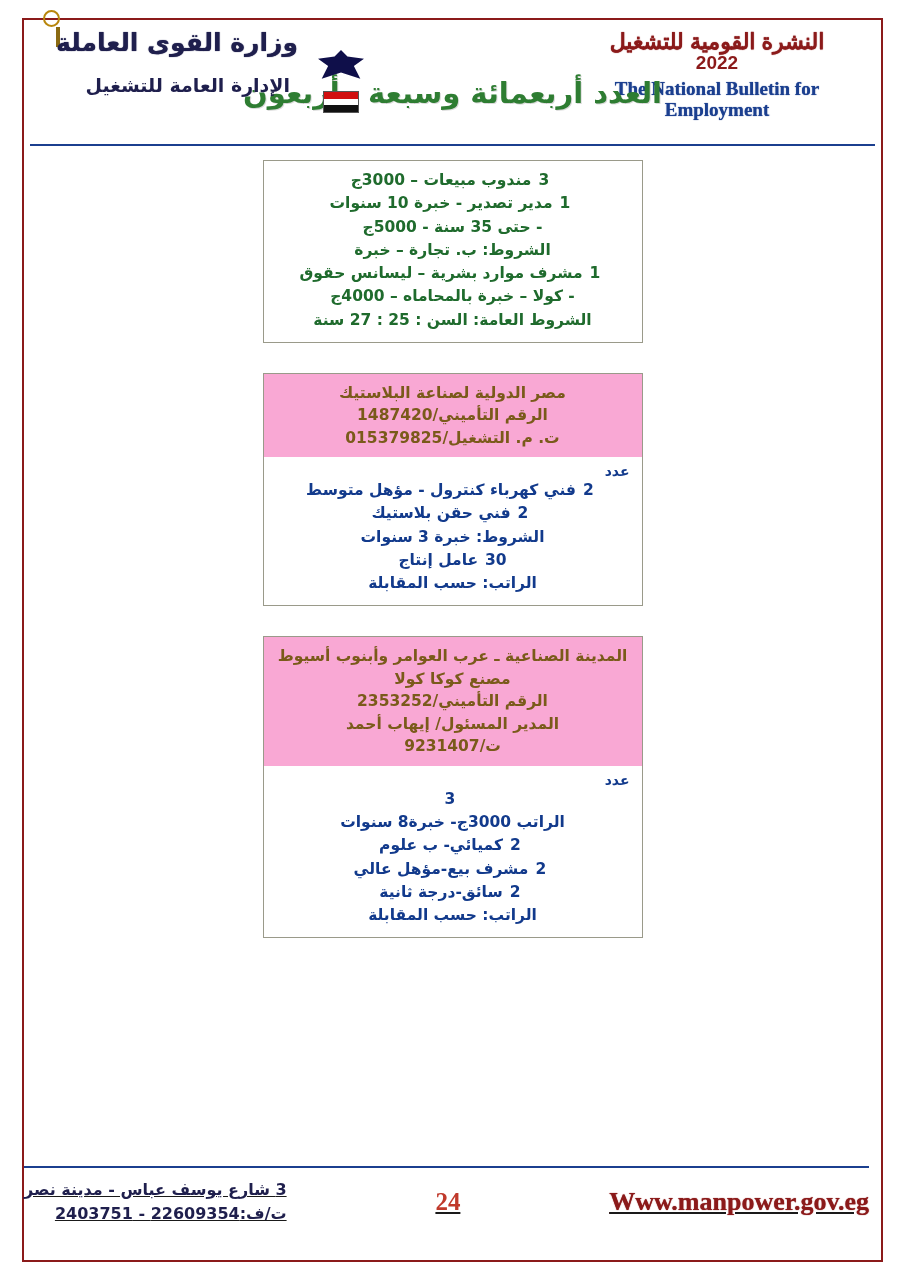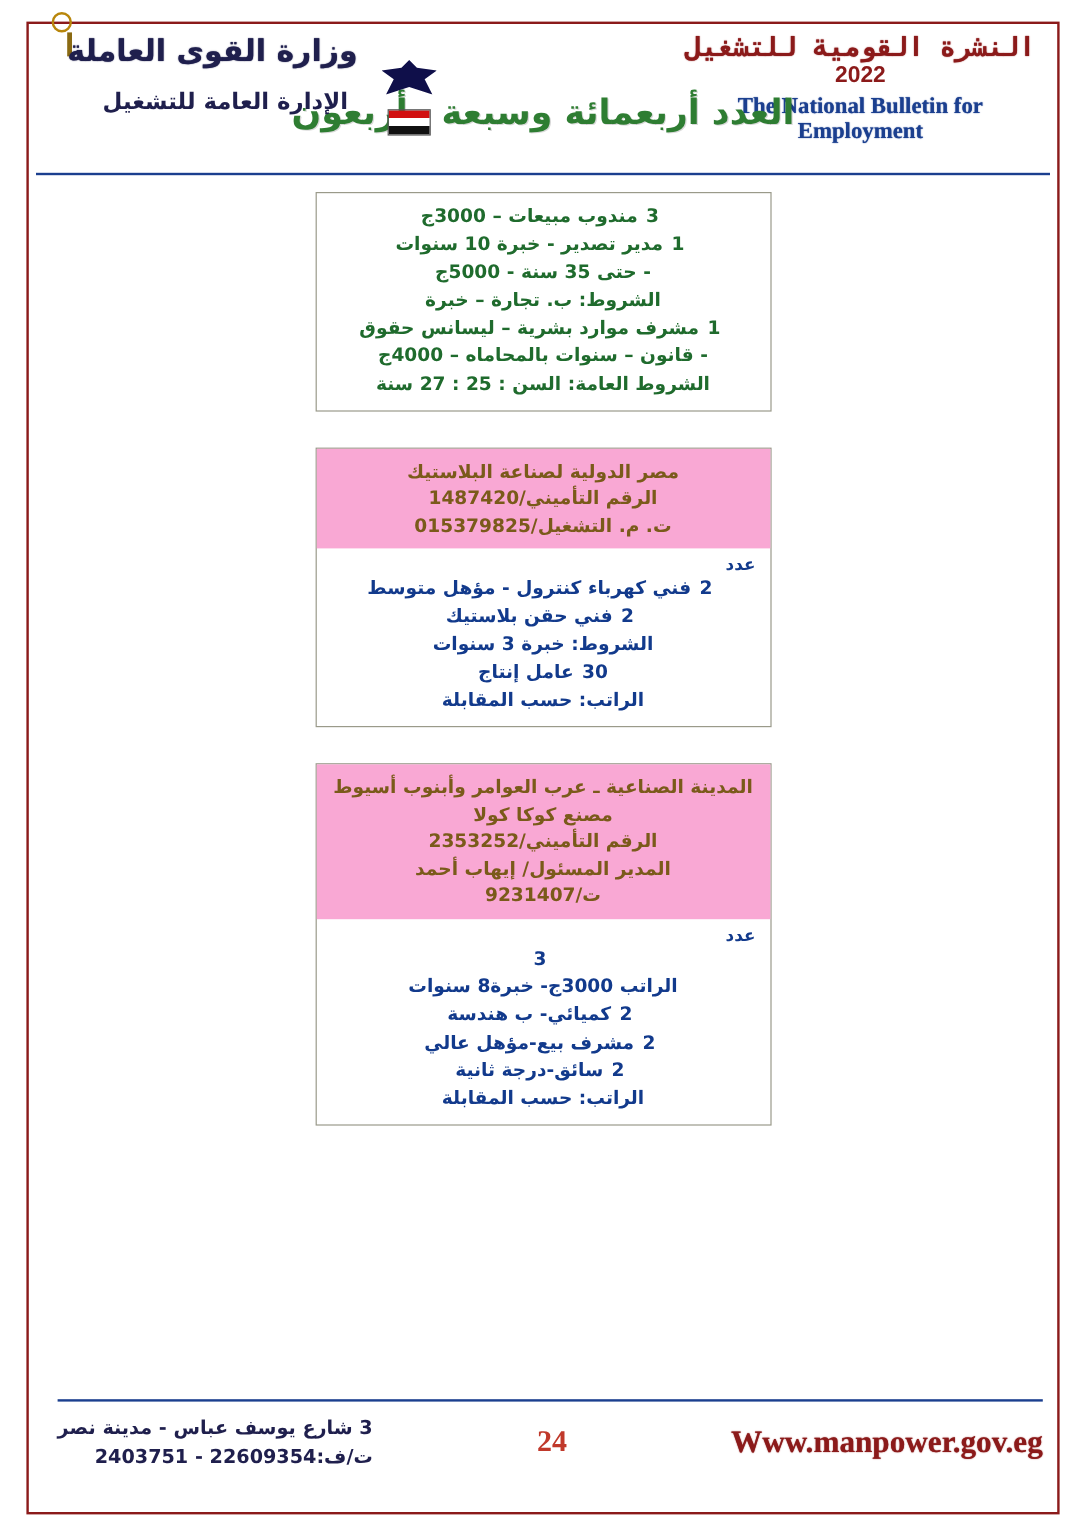--- a/index.html
+++ b/index.html
@@ -43,21 +43,20 @@
     width: 300px;
     text-align: center;
   }
   .bulletin-ar {
     color: #8b1a1a;
     font-size: 22px;
     font-weight: bold;
     letter-spacing: 0px;
     line-height: 1.05;
     text-shadow: 0 0 1px #8b1a1a;
-    font-family: Liberation Mono, monospace;
   }
   .bulletin-year {
     color: #8b1a1a;
     font-size: 19px;
     font-weight: bold;
     line-height: 1.1;
   }
   .bulletin-en {
     color: #1b3f8f;
     font-size: 19px;
@@ -207,24 +206,25 @@
     font-weight: bold;
     color: #123a8c;
     margin: 2px 0 0 0;
     font-family: "DejaVu Sans", sans-serif;
   }
   .right-line { text-align: center; }
 
   
   .footer {
     position: absolute;
-    left: 24px;
+    left: 0;
     right: 12px;
     bottom: 12px;
     height: 82px;
+    text-decoration: underline;
   }
   .footer-rule {
     border-top: 2px solid #1b3f8f;
     margin-bottom: 10px;
   }
   .footer-inner {
     display: flex;
     flex-direction: row-reverse;
     align-items: center;
     justify-content: space-between;
@@ -296,21 +296,21 @@
       <div class="line green job">
         <span class="num">1</span>
         <span>مدير تصدير  - خبرة 10 سنوات</span>
       </div>
       <div class="line green">- حتى 35 سنة - 5000ج</div>
       <div class="line green">الشروط: ب. تجارة – خبرة</div>
       <div class="line green job">
         <span class="num">1</span>
         <span>مشرف موارد بشرية – ليسانس حقوق</span>
       </div>
-      <div class="line green">- قانون – سنوات بالمحاماه – 4000ج</div>
+      <div class="line green">- كولا – خبرة بالمحاماه – 4000ج</div>
       <div class="line green">الشروط العامة: السن : 25 : 27 سنة</div>
     </div>
 
     <div class="card">
       <div class="emp-head">
         <div>مصر الدولية لصناعة البلاستيك</div>
         <div>الرقم التأميني/1487420</div>
         <div>ت. م. التشغيل/015379825</div>
       </div>
       <div class="count-label">عدد</div>
@@ -338,21 +338,21 @@
         <div>المدير المسئول/ إيهاب أحمد</div>
         <div>ت/9231407</div>
       </div>
       <div class="count-label">عدد</div>
       <div class="line blue job">
         <span class="num">3</span>
       </div>
       <div class="line blue">الراتب 3000ج- خبرة8 سنوات</div>
       <div class="line blue job">
         <span class="num">2</span>
-        <span>كميائي- ب هندسة</span>
+        <span>كميائي- ب علوم</span>
       </div>
       <div class="line blue job">
         <span class="num">2</span>
         <span>مشرف بيع-مؤهل عالي</span>
       </div>
       <div class="line blue job">
         <span class="num">2</span>
         <span>سائق-درجة ثانية</span>
       </div>
       <div class="line blue right-line">الراتب: حسب المقابلة</div>

